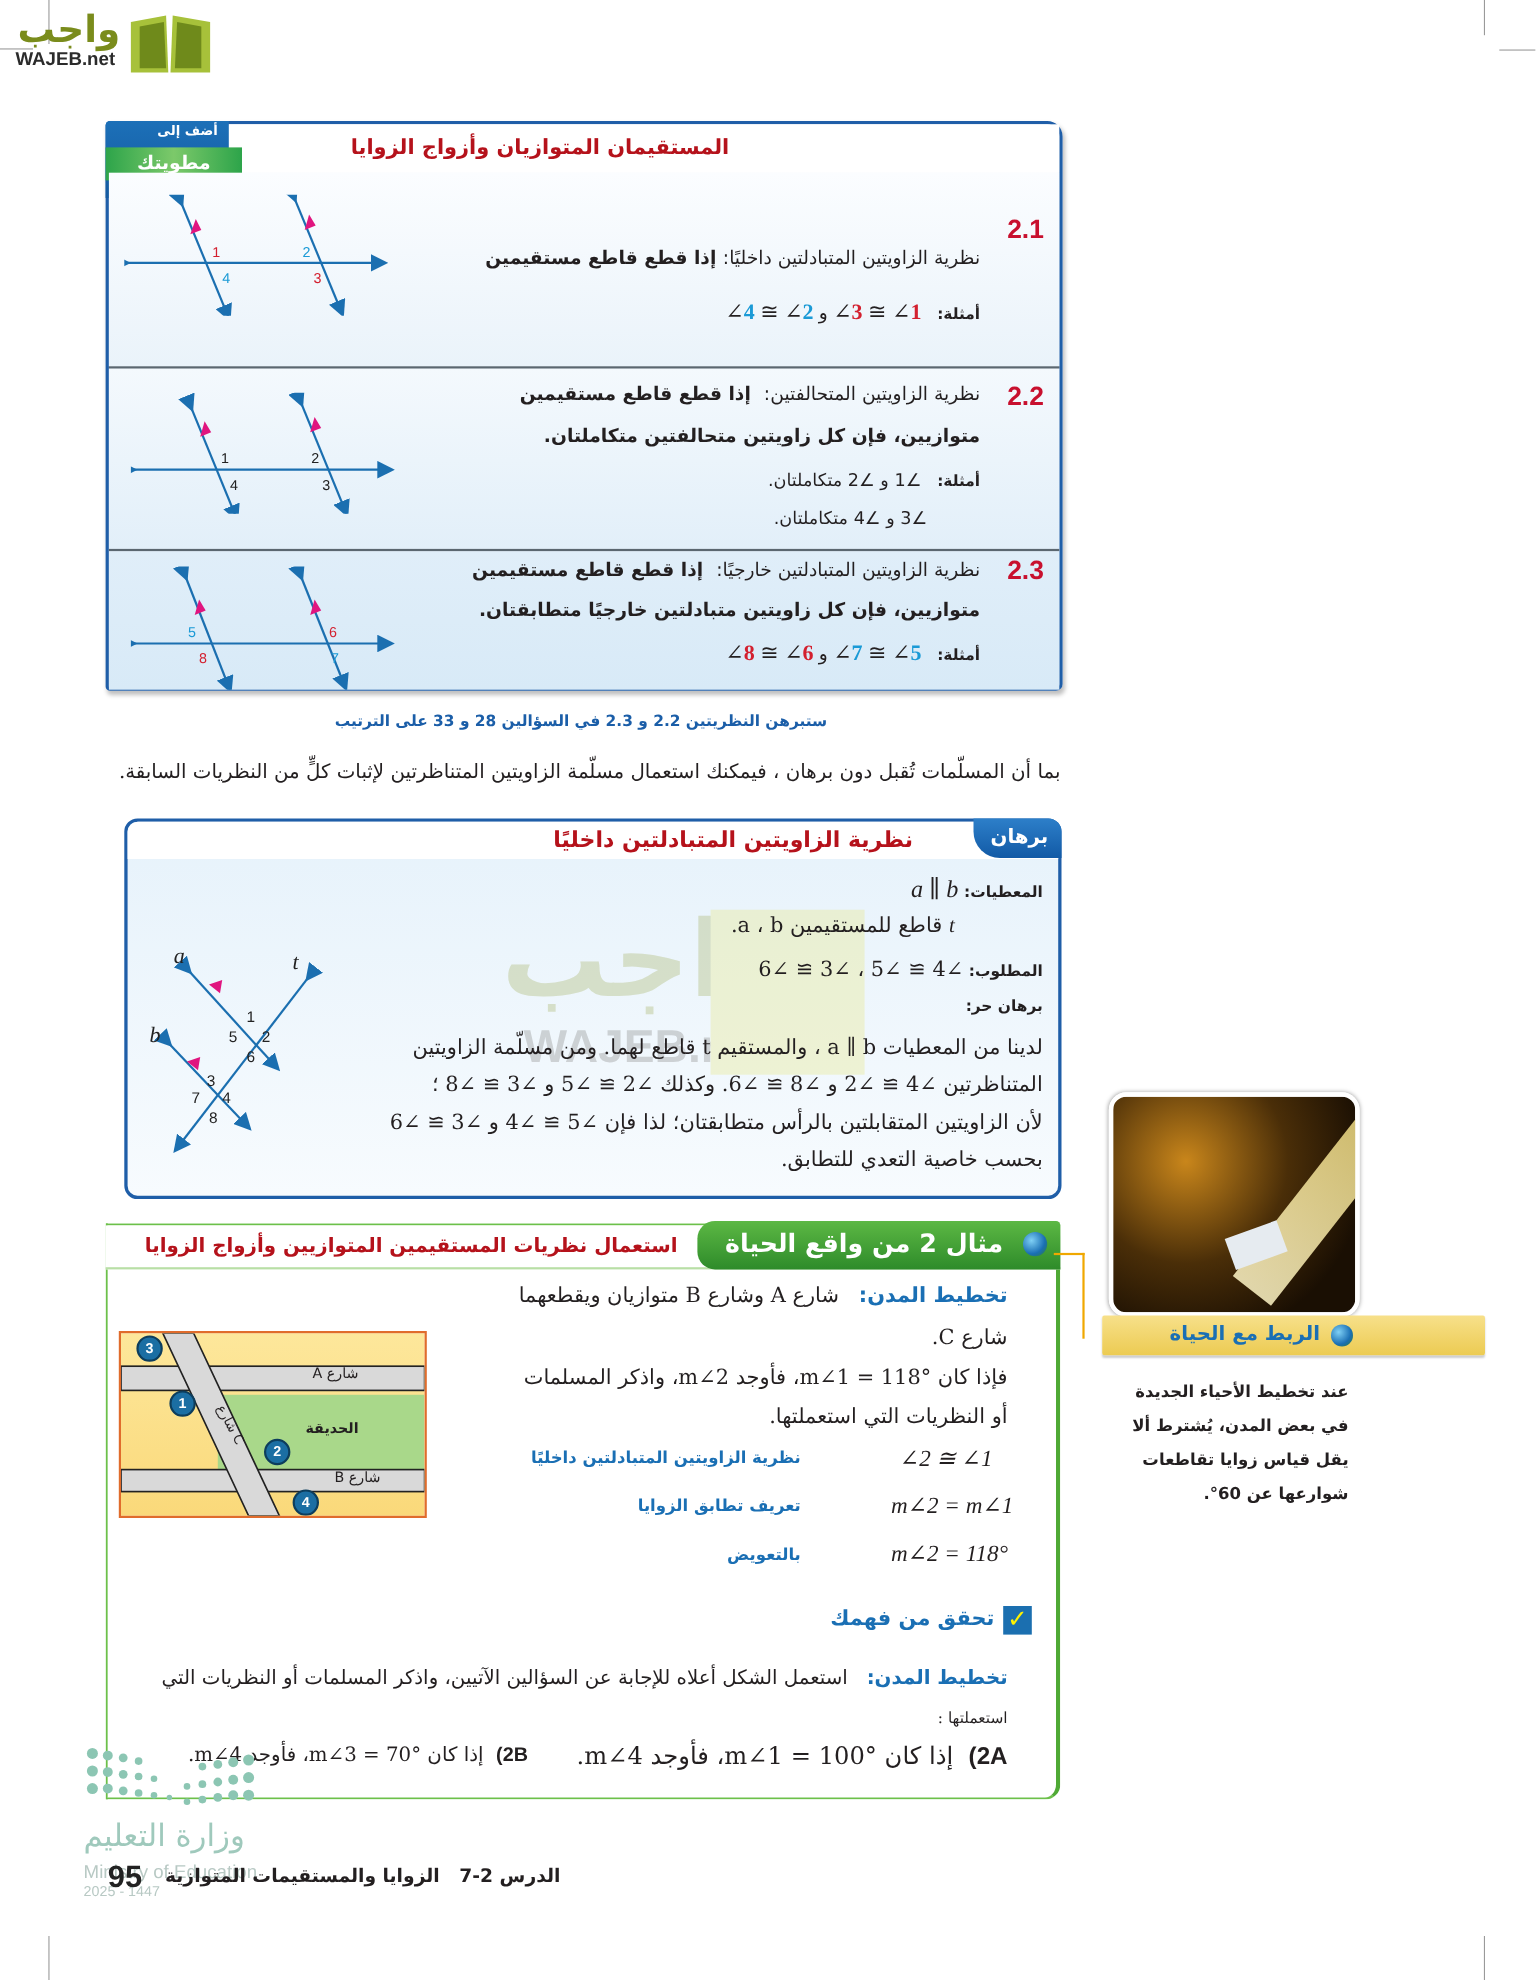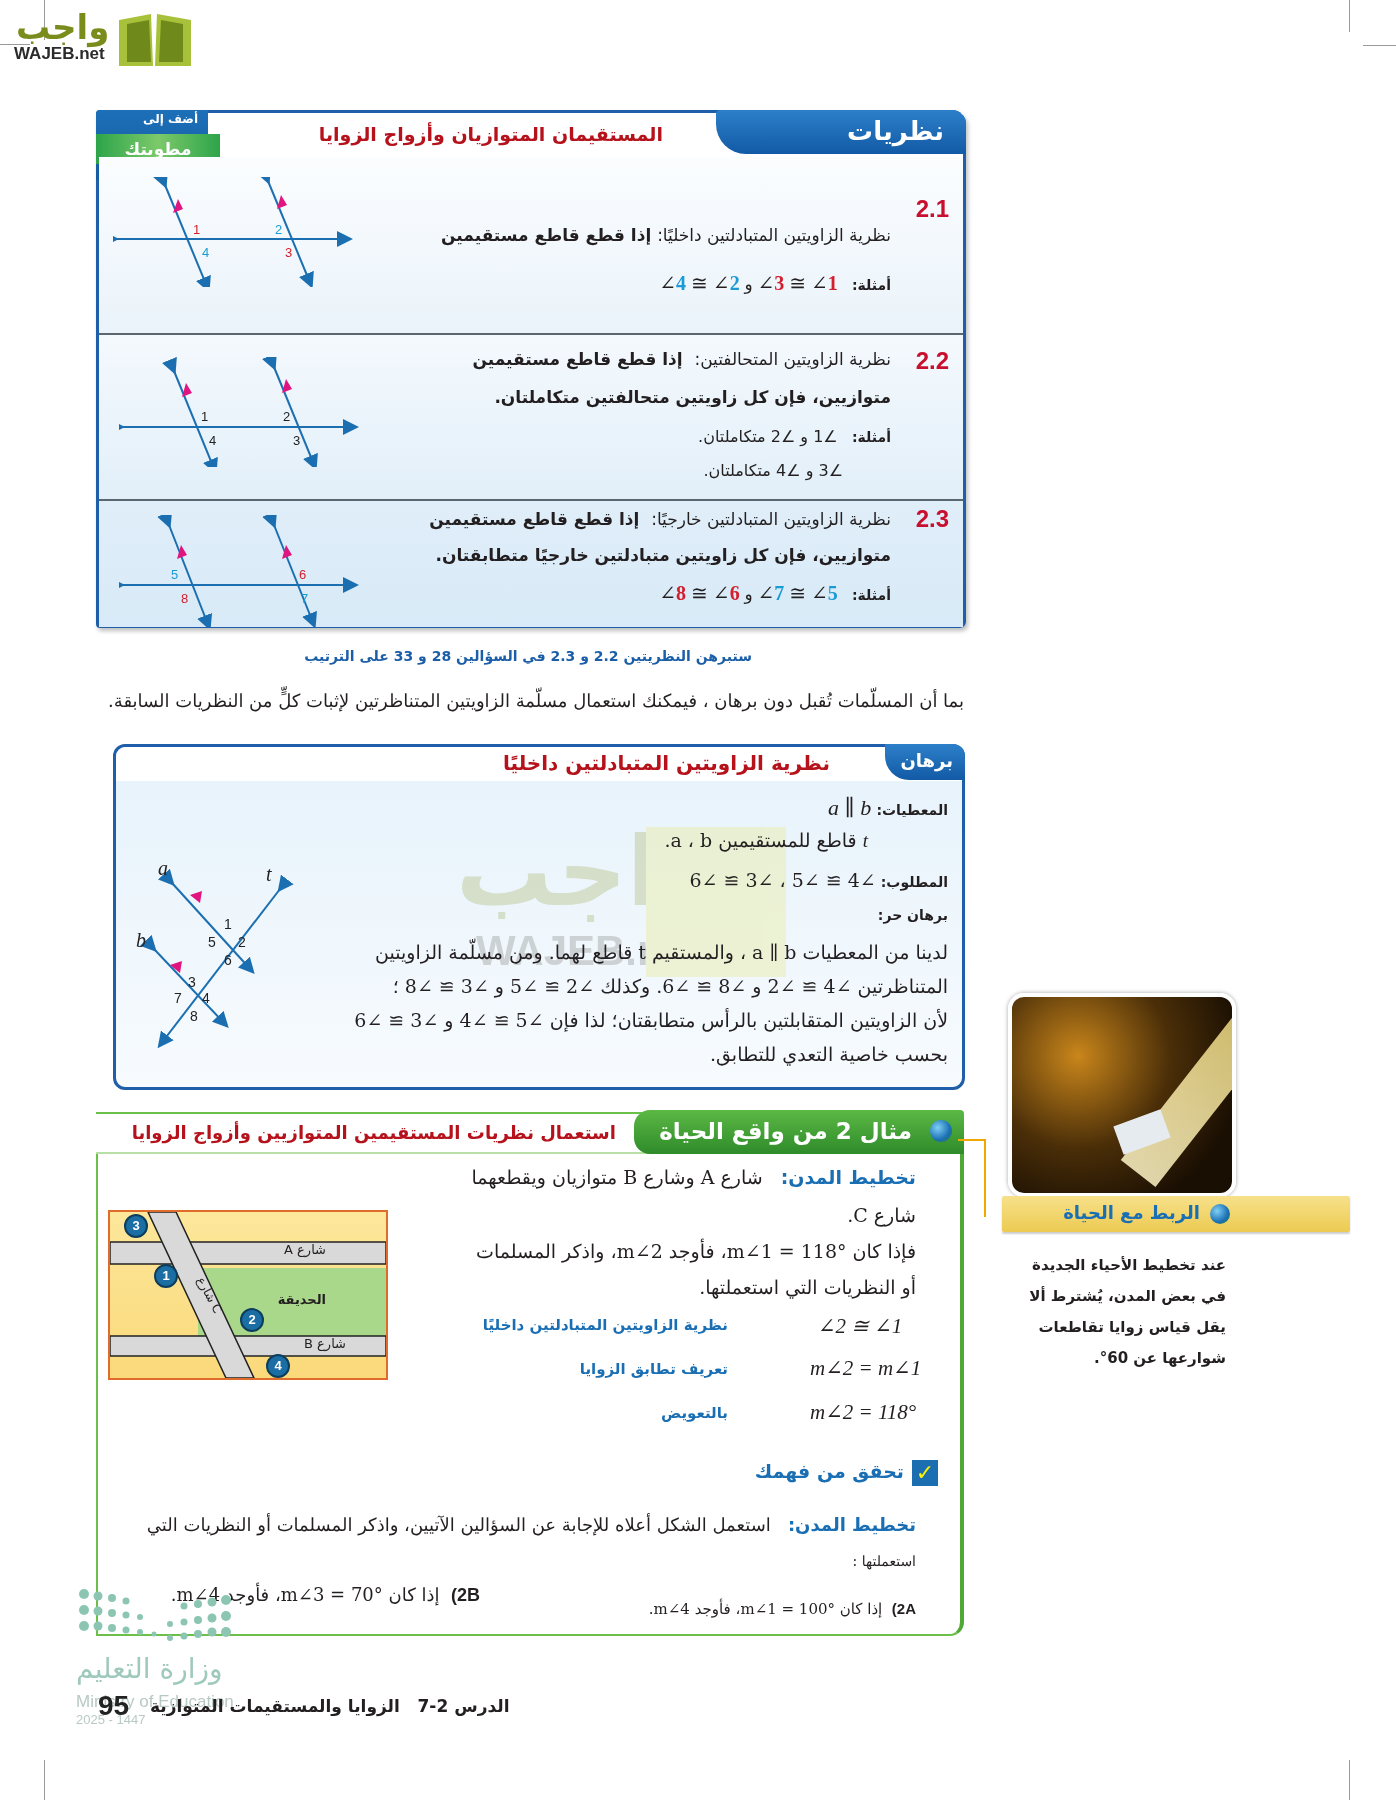--- a/index.html
+++ b/index.html
@@ -50,23 +50,20 @@
     <path d="M4 10 L36 4 L38 56 L4 56 Z" fill="#a7c13a"></path>
     <path d="M76 10 L42 4 L40 56 L76 56 Z" fill="#a7c13a"></path>
     <path d="M12 14 L34 10 L36 52 L12 52 Z" fill="#6f8a1b"></path>
     <path d="M68 14 L46 10 L44 52 L68 52 Z" fill="#6f8a1b"></path>
   </svg>
 </div>
 
 <div class="panel" style="left:96px;top:110px;width:864px;height:512px;">
 
   <div class="abs" style="left:0;right:0;top:0;height:44px;background:#fff;"></div>
-  <div class="tab-blue rtl" style="right:-3px;top:-3px;width:250px;height:44px;border-radius:4px 14px 0 30px;font-size:26px;line-height:42px;padding-right:22px;box-sizing:border-box;">
-    <span>نظريات</span>
-  </div>
   <div class="abs rtl darkred" style="right:300px;top:10px;font-size:19px;white-space:nowrap;">المستقيمان المتوازيان وأزواج الزوايا</div>
 
   <div class="abs" style="left:-3px;top:-3px;width:112px;height:70px;background:linear-gradient(180deg,#1c70b8,#155aa0);border-radius:4px 0 14px 0;">
     <div class="abs" style="right:10px;top:2px;color:#fff;font-size:12px;font-weight:bold;">أضف إلى</div>
     <div class="abs" style="left:0;top:24px;width:124px;height:30px;background:linear-gradient(90deg,#2da44a,#7cc96a,#2da44a);color:#fff;font-size:17px;font-weight:bold;text-align:center;line-height:30px;">مطويتك</div>
   </div>
 
   <div class="abs" style="left:0;right:0;top:44px;height:176px;background:linear-gradient(180deg,#fbfdff,#eaf3fa);">
     <div class="thm-num" style="right:14px;top:38px;">2.1</div>
     <div class="thm-line rtl" style="top:32px;margin-top:28px;"><span class="lbl">نظرية الزاويتين المتبادلتين داخليًا:</span> <span>إذا قطع قاطع مستقيمين</span></div>
@@ -243,21 +240,21 @@
 
   <div class="abs rtl" style="right:22px;top:346px;white-space:nowrap;">
     <span class="abs" style="right:0;top:0;width:26px;height:26px;background:#1b6fb0;color:#fff200;font-size:22px;font-weight:bold;text-align:center;line-height:26px;">✓</span>
     <span class="teal" style="margin-right:34px;font-size:19px;display:inline-block;">تحقق من فهمك</span>
   </div>
   <div class="abs rtl" style="right:44px;top:400px;font-size:18px;white-space:nowrap;">
     <span class="teal">تخطيط المدن:</span>
     &nbsp;&nbsp;<span class="serif">استعمل الشكل أعلاه للإجابة عن السؤالين الآتيين، واذكر المسلمات أو النظريات التي</span>
   </div>
   <div class="abs rtl serif" style="right:44px;top:439px;font-size:14px;">استعملتها :</div>
-  <div class="abs rtl" style="right:44px;top:470px;font-size:15px;white-space:nowrap;margin-top:16px;">
+  <div class="abs rtl" style="right:44px;top:470px;font-size:22px;white-space:nowrap;">
     <span style="font-weight:bold;font-family:'Liberation Sans',sans-serif;">2A)</span>
     &nbsp;<span class="serif">إذا كان m∠1 = 100°، فأوجد m∠4.</span>
   </div>
   <div class="abs rtl" style="right:480px;top:470px;font-size:18px;white-space:nowrap;">
     <span style="font-weight:bold;font-family:'Liberation Sans',sans-serif;">2B)</span>
     &nbsp;<span class="serif">إذا كان m∠3 = 70°، فأوجد m∠4.</span>
   </div>
 </div>
 
 <div class="abs" style="left:958px;top:1139px;width:28px;height:2px;background:#f0a800;"></div>

